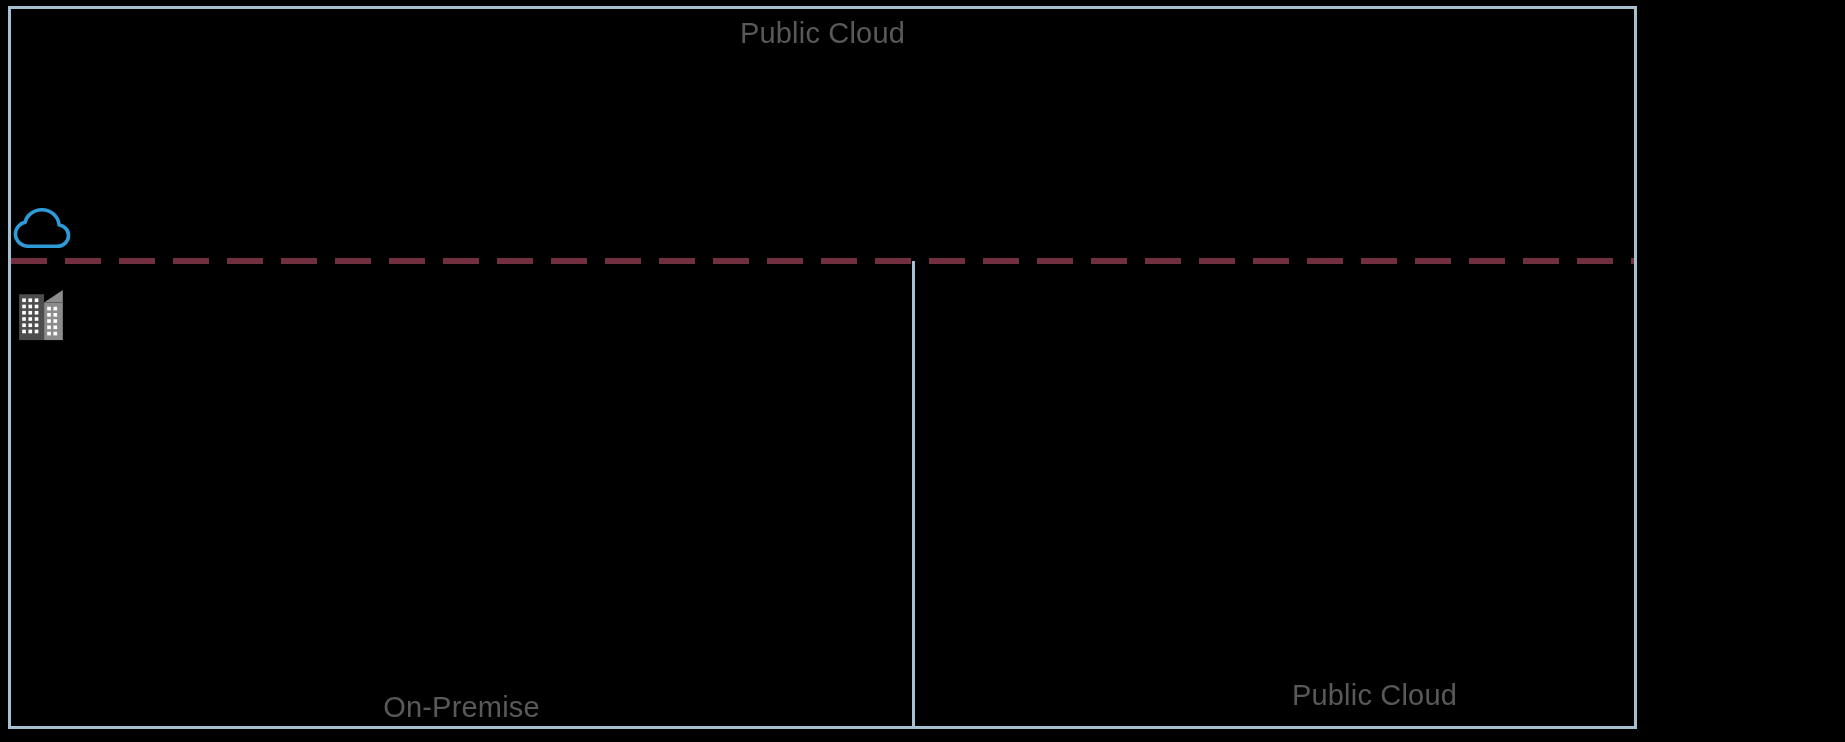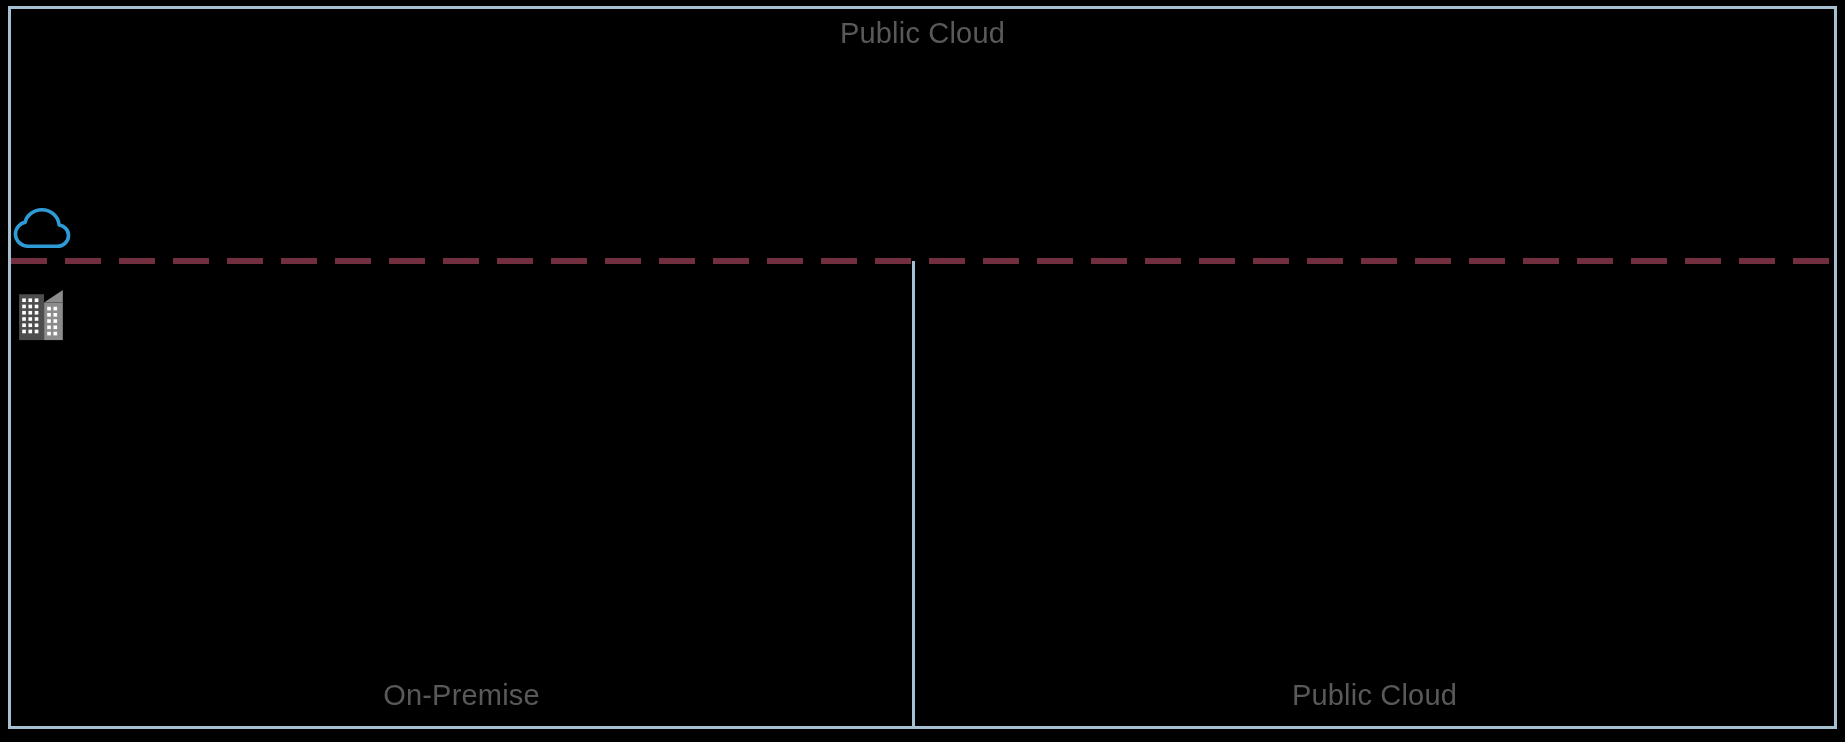--- a/index.html
+++ b/index.html
@@ -24,39 +24,39 @@
     position: relative;
   }
   .canvas {
     position: absolute;
     inset: 0;
   }
   .outer-box {
     position: absolute;
     left: 8px;
     top: 6px;
-    width: 1829px;
+    width: 1629px;
     height: 723px;
     border: 3px solid var(--border);
   }
   .zone-label {
     position: absolute;
     color: var(--label-text);
     font-size: 29px;
     letter-spacing: 0.2px;
     text-align: center;
     white-space: nowrap;
   }
   .top-label {
     top: 8px;
     left: 0;
     width: 100%;
   }
   .bottom-left-label {
-    bottom: 14px;
+    bottom: 2px;
     left: 0;
     width: 901px;
   }
   .bottom-right-label {
     bottom: 14px;
     left: 904px;
     width: 919px;
   }
   .boundary-line {
     position: absolute;

